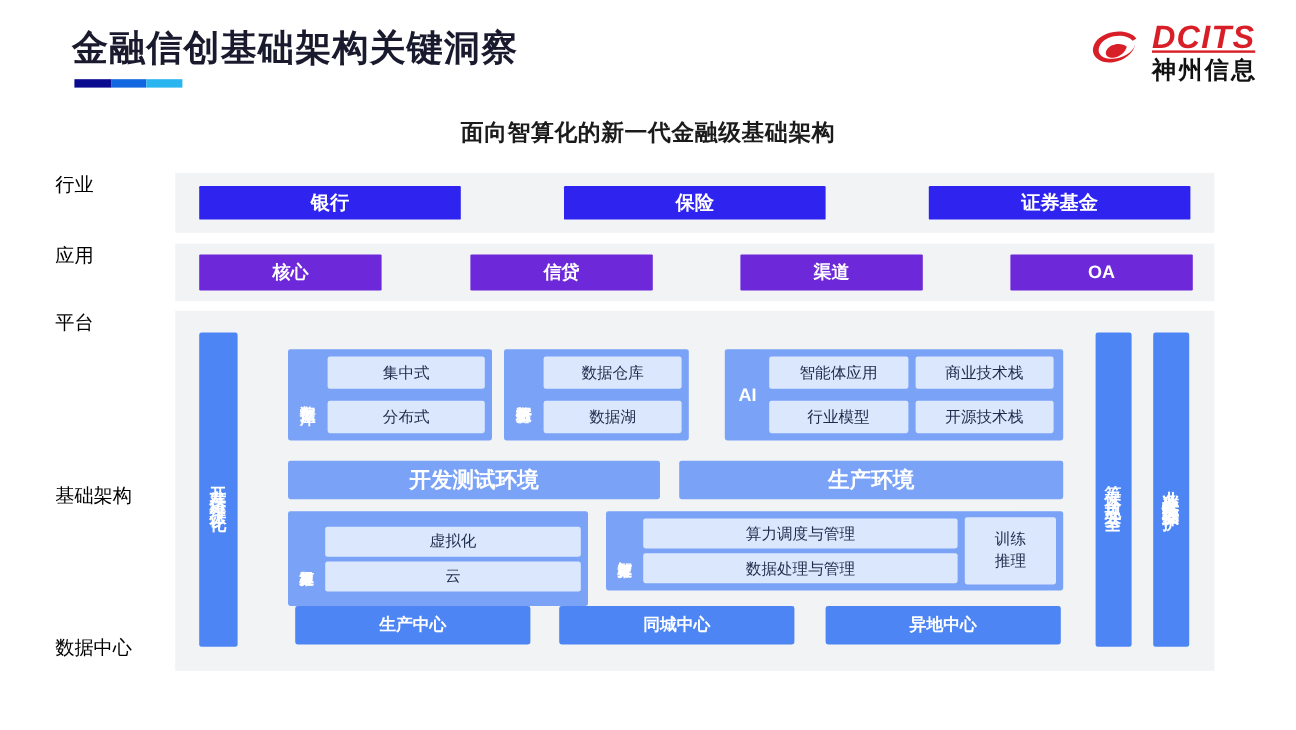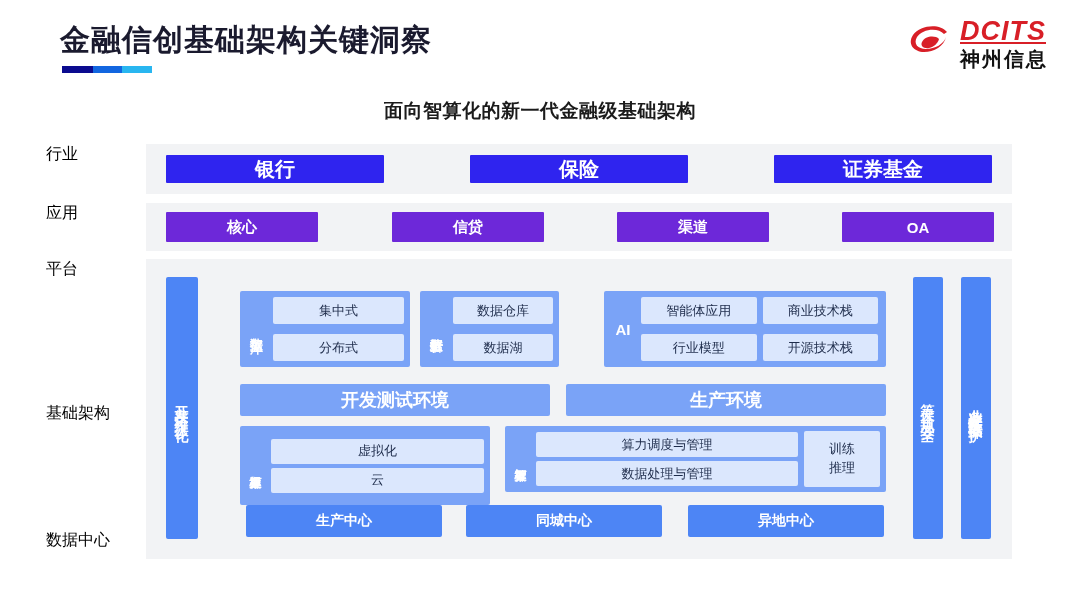--- a/index.html
+++ b/index.html
@@ -50,21 +50,21 @@
     color:#fff;font-weight:bold;box-sizing:border-box;text-align:center;
   }
 
   
   .rail{position:absolute;left:46px;z-index:3;}
 
   
   .band{position:absolute;background:#f2f3f5;box-sizing:border-box;z-index:1;}
 
   
-  .ind{background:#2f24ef;font-size:20px;height:28px;border-radius:1px;}
+  .ind{background:#2f24ef;font-size:16px;height:28px;border-radius:1px;}
   .app{background:#6d28d9;font-size:15px;height:30px;border-radius:1px;}
 
   
   .groupbox{position:absolute;background:#7aa3f7;box-sizing:border-box;display:flex;z-index:2;border-radius:2px;}
   .grouplabel{
     color:#fff;font-weight:bold;font-size:13px;
     writing-mode:vertical-rl;text-orientation:upright;letter-spacing:1px;
     display:flex;align-items:center;justify-content:center;flex:0 0 auto;
   }
   .cells{display:flex;flex-direction:column;justify-content:center;gap:10px;flex:1;}
@@ -145,21 +145,21 @@
   <div class="sidecol" style="left:166px;top:277px;width:32px;height:262px;font-size:14px;letter-spacing:4px;">开发运维一体化</div>
 
   <div class="groupbox" style="left:240px;top:291px;width:170px;height:76px;padding:6px 6px 6px 4px;">
     <span class="grouplabel" style="width:24px;">数据库</span>
     <span class="cells" style="margin-left:5px;">
       <span class="cell" style="height:27px;">集中式</span>
       <span class="cell" style="height:27px;">分布式</span>
     </span>
   </div>
 
-  <div class="groupbox" style="left:420px;top:291px;width:139px;height:76px;padding:6px 6px 6px 4px;">
+  <div class="groupbox" style="left:420px;top:291px;width:154px;height:76px;padding:6px 6px 6px 4px;">
     <span class="grouplabel" style="width:24px;letter-spacing:0;">数据分析</span>
     <span class="cells" style="margin-left:5px;">
       <span class="cell" style="height:27px;">数据仓库</span>
       <span class="cell" style="height:27px;">数据湖</span>
     </span>
   </div>
 
   <div class="groupbox" style="left:604px;top:291px;width:282px;height:76px;padding:6px 8px 6px 6px;">
     <span class="grouplabel" style="width:26px;writing-mode:horizontal-tb;font-size:15px;letter-spacing:0;">AI</span>
     <span class="cells" style="margin-left:5px;">

